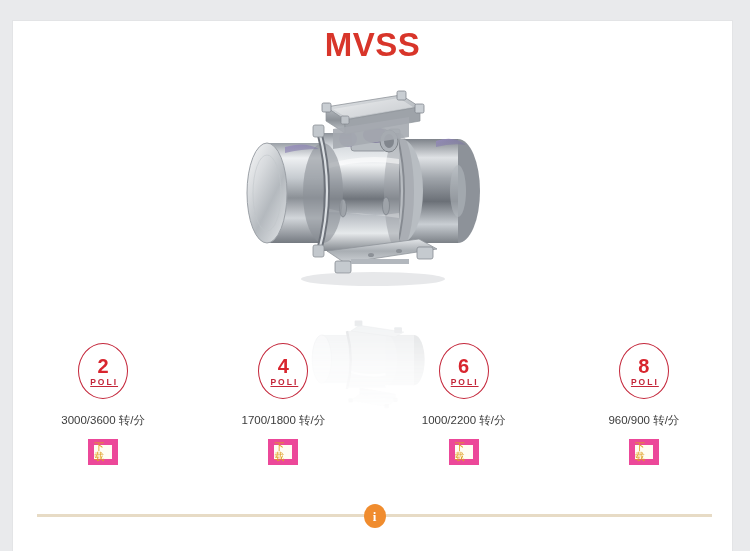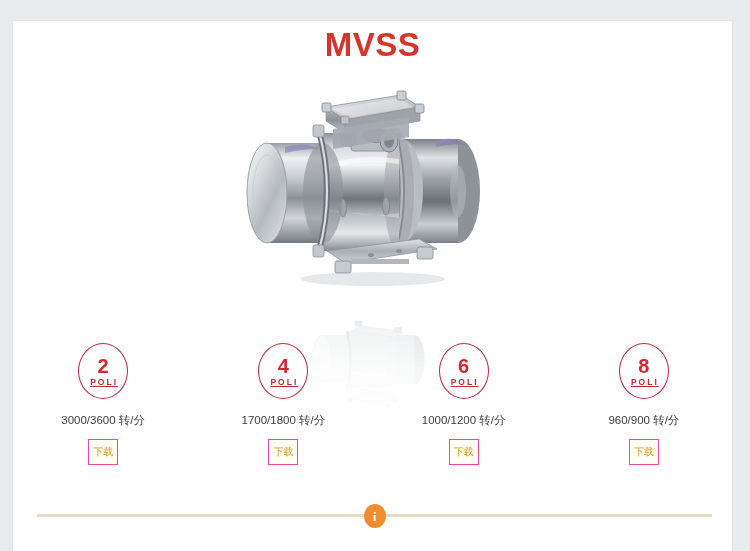--- a/index.html
+++ b/index.html
@@ -124,21 +124,21 @@
     color: #3b3b3b;
     line-height: 1;
     white-space: nowrap;
     text-align: center;
   }
   .download-btn {
     margin-top: 12px;
     width: 30px;
     height: 26px;
     background: #fffdf3;
-    border: 1px solid #ec4899;
+    border: 6px solid #ec4899;
     display: flex;
     align-items: center;
     justify-content: center;
     box-sizing: border-box;
     font-size: 10px;
     color: #e0a020;
     line-height: 1;
     cursor: pointer;
   }
 
@@ -385,21 +385,21 @@
       </div>
       <div class="pole-speed">1700/1800 转/分</div>
       <div class="download-btn">下载</div>
     </div>
 
     <div class="pole-col">
       <div class="pole-badge">
         <span class="pole-number">6</span>
         <span class="pole-word">POLI</span>
       </div>
-      <div class="pole-speed">1000/1200 转/分</div>
+      <div class="pole-speed">1000/2200 转/分</div>
       <div class="download-btn">下载</div>
     </div>
 
     <div class="pole-col">
       <div class="pole-badge">
         <span class="pole-number">8</span>
         <span class="pole-word">POLI</span>
       </div>
       <div class="pole-speed">960/900 转/分</div>
       <div class="download-btn">下载</div>

